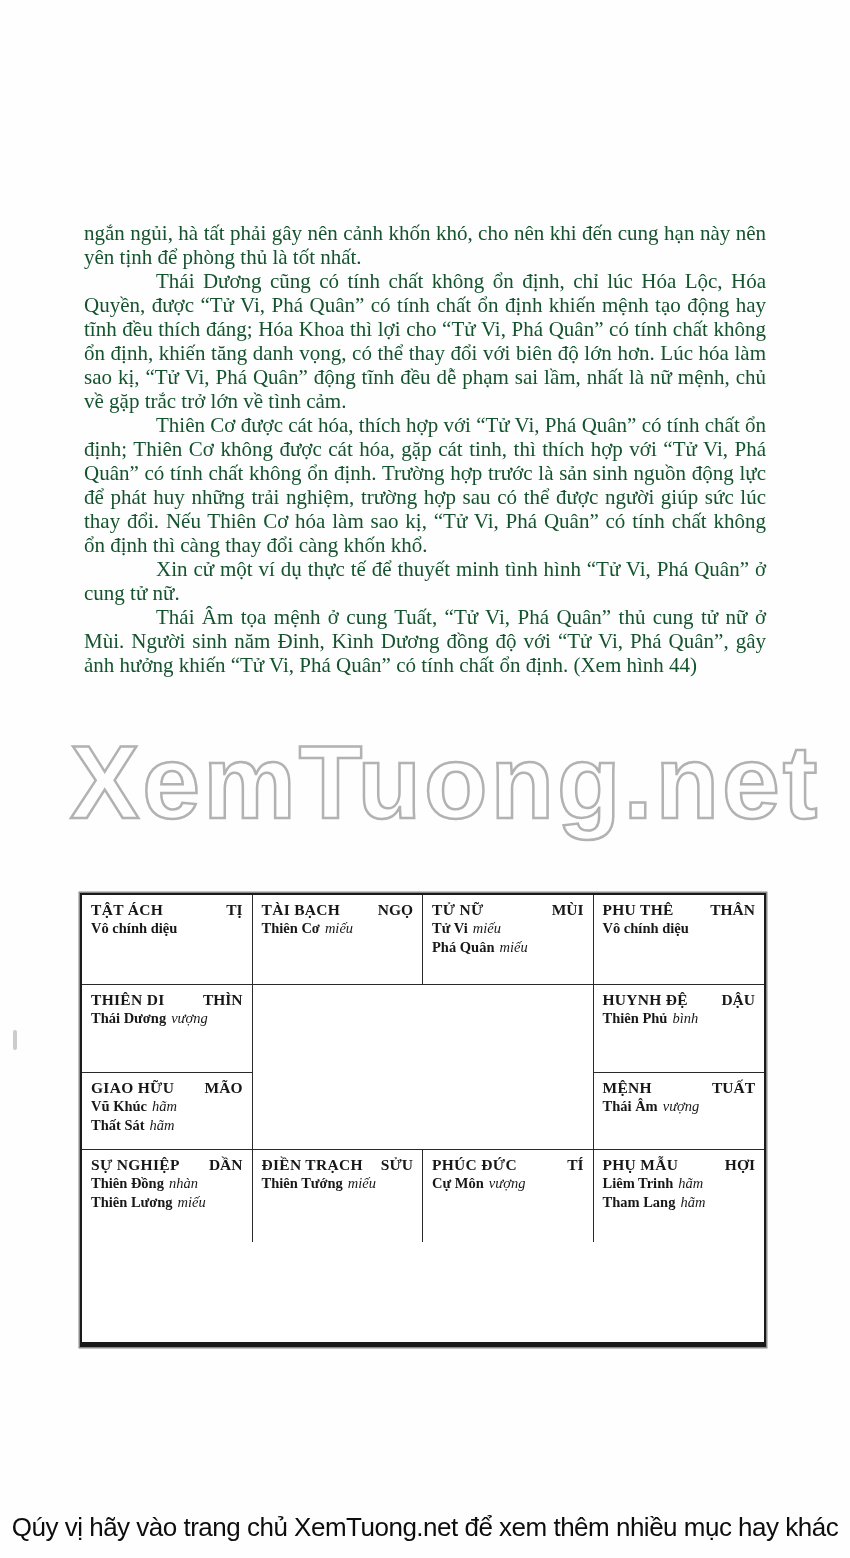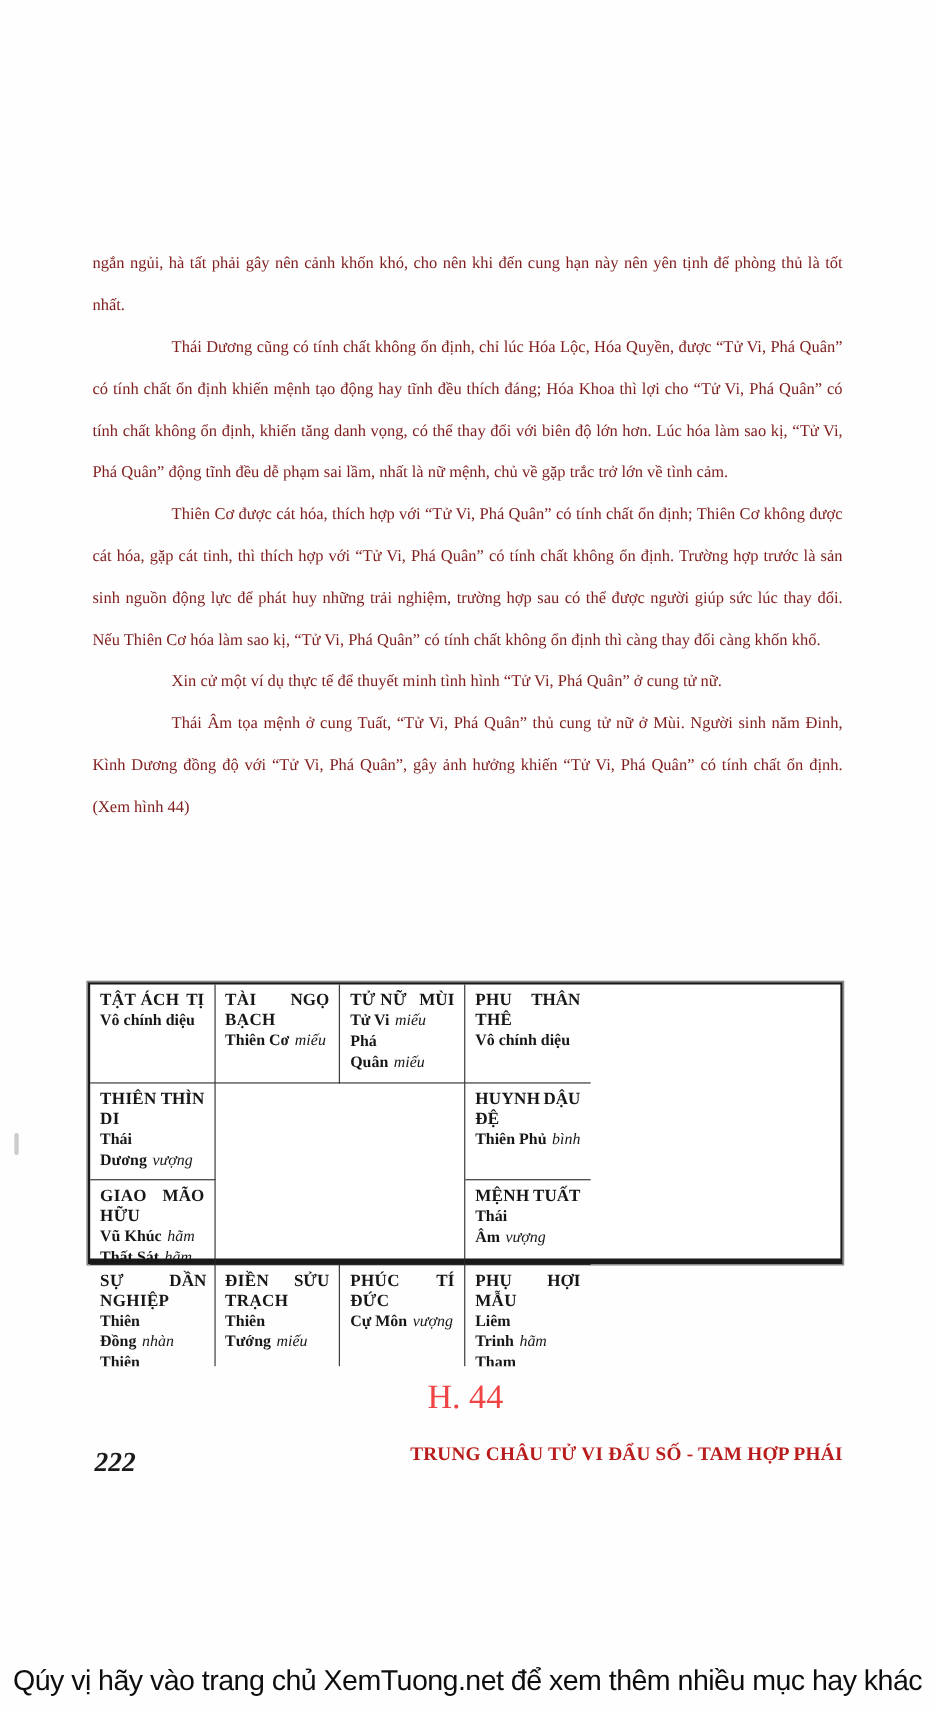--- a/index.html
+++ b/index.html
@@ -5,41 +5,41 @@
   html,body { margin:0; padding:0; background:#ffffff; }
   .page {
     position:relative; width:850px; height:1558px; margin:0 auto;
     background:#fefefe; color:#171717; overflow:hidden;
     font-family:"Liberation Serif", serif;
   }
 
   
   .body-text {
     position:absolute; left:84px; top:221px; width:682px;
-    font-size:15px; line-height:38px; text-align:justify;
-    color:#7f1d1d;
+    font-size:21px; line-height:24px; text-align:justify;
+    color:#14532d;
   }
   .body-text p { margin:0; }
   .body-text p.indent { text-indent:72px; }
 
   
   .watermark {
     position:absolute; left:70px; top:726px; width:720px; height:120px;
     font-family:"Liberation Sans", sans-serif; font-weight:bold;
     font-size:104px; line-height:112px; letter-spacing:3px;
     color:rgba(255,255,255,0.05);
     -webkit-text-stroke:2.5px rgba(130,130,130,0.62);
     text-stroke:2.5px rgba(130,130,130,0.62);
     pointer-events:none; white-space:nowrap; z-index:5;
   }
 
   
   .chart {
-    position:absolute; left:80px; top:893px; width:686px; height:256px;
-    display:grid; grid-template-columns:1fr 1fr 1fr 1fr 1fr 1fr;
+    position:absolute; left:80px; top:893px; width:686px; height:454px;
+    display:grid; grid-template-columns:1fr 1fr 1fr 1fr;
     grid-template-rows:90px 88px 77px 92px;
     background:#fff; box-sizing:border-box;
     border:2.5px solid #1a1a1a; border-bottom-width:5px;
     box-shadow:0 0 0 1.5px #8a8a8a;
     z-index:2;
   }
   .cell {
     border-right:1.6px solid #2a2a2a; border-bottom:1.6px solid #2a2a2a;
     padding:6px 9px 0 9px; box-sizing:border-box; overflow:hidden;
   }
@@ -81,20 +81,21 @@
 <div class="page">
 
   <div class="body-text">
       <p>ngắn ngủi, hà tất phải gây nên cảnh khốn khó, cho nên khi đến cung hạn này nên yên tịnh để phòng thủ là tốt nhất.</p>
       <p class="indent">Thái Dương cũng có tính chất không ổn định, chỉ lúc Hóa Lộc, Hóa Quyền, được “Tử Vi, Phá Quân” có tính chất ổn định khiến mệnh tạo động hay tĩnh đều thích đáng; Hóa Khoa thì lợi cho “Tử Vi, Phá Quân” có tính chất không ổn định, khiến tăng danh vọng, có thể thay đổi với biên độ lớn hơn. Lúc hóa làm sao kị, “Tử Vi, Phá Quân” động tĩnh đều dễ phạm sai lầm, nhất là nữ mệnh, chủ về gặp trắc trở lớn về tình cảm.</p>
       <p class="indent">Thiên Cơ được cát hóa, thích hợp với “Tử Vi, Phá Quân” có tính chất ổn định; Thiên Cơ không được cát hóa, gặp cát tinh, thì thích hợp với “Tử Vi, Phá Quân” có tính chất không ổn định. Trường hợp trước là sản sinh nguồn động lực để phát huy những trải nghiệm, trường hợp sau có thể được người giúp sức lúc thay đổi. Nếu Thiên Cơ hóa làm sao kị, “Tử Vi, Phá Quân” có tính chất không ổn định thì càng thay đổi càng khốn khổ.</p>
       <p class="indent">Xin cử một ví dụ thực tế để thuyết minh tình hình “Tử Vi, Phá Quân” ở cung tử nữ.</p>
       <p class="indent">Thái Âm tọa mệnh ở cung Tuất, “Tử Vi, Phá Quân” thủ cung tử nữ ở Mùi. Người sinh năm Đinh, Kình Dương đồng độ với “Tử Vi, Phá Quân”, gây ảnh hưởng khiến “Tử Vi, Phá Quân” có tính chất ổn định. (Xem hình 44)</p>
     </div>
 
+  <div class="watermark">XemTuong.net</div>
 
   <div class="scan-artifact"></div>
 
   <div class="chart">
     <div class="center-cell" style="grid-row:2 / span 2; grid-column:2 / span 2;"></div>
   <div class="cell" style="grid-row-start: 1; grid-column-start: 1;">
         <div class="cell-head">
           <span class="palace">TẬT ÁCH</span>
           <span class="branch">TỊ</span>
         </div>

